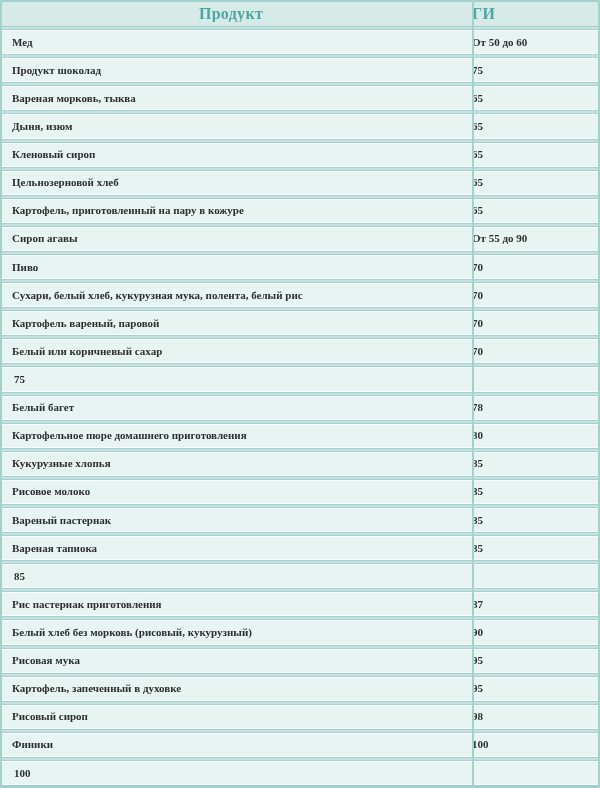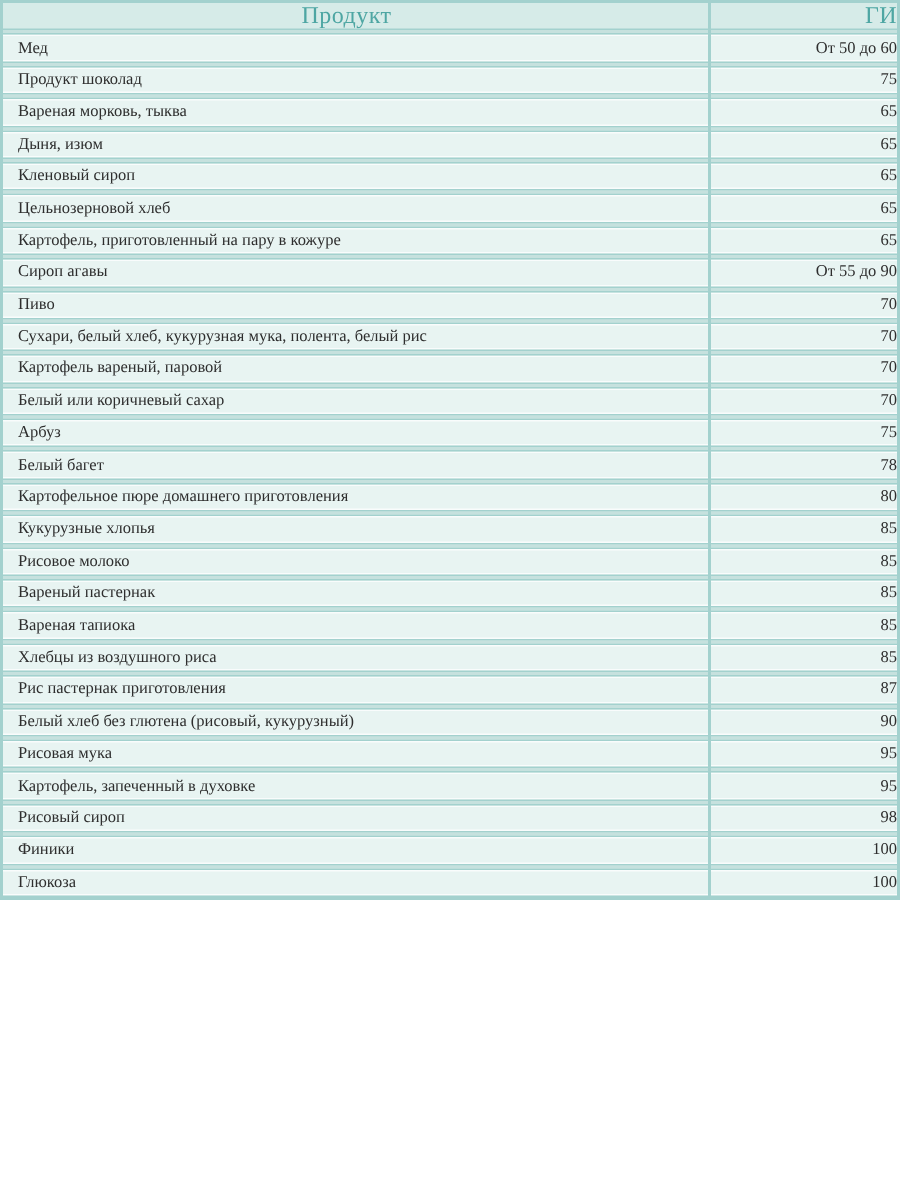--- a/index.html
+++ b/index.html
@@ -13,26 +13,27 @@
   html,body{margin:0;padding:0;background:#fff;}
   body{
     width:600px;height:788px;
     font-family:"Liberation Serif","DejaVu Serif",serif;
     color:var(--body-text);
     overflow:hidden;
   }
   .table-wrap{
     position:relative;
     box-sizing:border-box;
-    width:600px;height:600px;
+    width:600px;height:788px;
     border:2px solid var(--line);
     background:var(--gap-bg);
     display:flex;
     flex-direction:column;
     gap:2px;
+    font-weight:bold;
   }
   .row{
     flex:1 1 0;
     display:flex;
     align-items:center;
     background:var(--row-bg);
     border-top:1px solid var(--line);
     border-bottom:1px solid var(--line);
     box-shadow:inset 0 1px 0 rgba(255,255,255,.75), inset 0 -1px 0 rgba(255,255,255,.75);
     font-size:11px;
@@ -47,21 +48,21 @@
     letter-spacing:.3px;
   }
   .cell-product{
     flex:1 1 auto;
     padding:0 12px 0 10px;
     white-space:nowrap;
     overflow:hidden;
   }
   .cell-gi{
     flex:0 0 126px;
-    text-align:right;
+    text-align:left;
     white-space:nowrap;
     margin-left:12px;
   }
   .row.header .cell-product{text-align:center;padding:0;}
   .col-divider{
     position:absolute;
     top:0;bottom:0;
     left:470px;
     width:2px;
     background:var(--line);
@@ -121,21 +122,20 @@
   </div>
   <div class="row">
     <div class="cell-product">Картофель вареный, паровой</div>
     <div class="cell-gi">70</div>
   </div>
   <div class="row">
     <div class="cell-product">Белый или коричневый сахар</div>
     <div class="cell-gi">70</div>
   </div>
   <div class="row">
-    <div class="cell-product">Арбуз</div>
     <div class="cell-gi">75</div>
   </div>
   <div class="row">
     <div class="cell-product">Белый багет</div>
     <div class="cell-gi">78</div>
   </div>
   <div class="row">
     <div class="cell-product">Картофельное пюре домашнего приготовления</div>
     <div class="cell-gi">80</div>
   </div>
@@ -149,44 +149,42 @@
   </div>
   <div class="row">
     <div class="cell-product">Вареный пастернак</div>
     <div class="cell-gi">85</div>
   </div>
   <div class="row">
     <div class="cell-product">Вареная тапиока</div>
     <div class="cell-gi">85</div>
   </div>
   <div class="row">
-    <div class="cell-product">Хлебцы из воздушного риса</div>
     <div class="cell-gi">85</div>
   </div>
   <div class="row">
     <div class="cell-product">Рис пастернак приготовления</div>
     <div class="cell-gi">87</div>
   </div>
   <div class="row">
-    <div class="cell-product">Белый хлеб без глютена (рисовый, кукурузный)</div>
+    <div class="cell-product">Белый хлеб без морковь (рисовый, кукурузный)</div>
     <div class="cell-gi">90</div>
   </div>
   <div class="row">
     <div class="cell-product">Рисовая мука</div>
     <div class="cell-gi">95</div>
   </div>
   <div class="row">
     <div class="cell-product">Картофель, запеченный в духовке</div>
     <div class="cell-gi">95</div>
   </div>
   <div class="row">
     <div class="cell-product">Рисовый сироп</div>
     <div class="cell-gi">98</div>
   </div>
   <div class="row">
     <div class="cell-product">Финики</div>
     <div class="cell-gi">100</div>
   </div>
   <div class="row">
-    <div class="cell-product">Глюкоза</div>
     <div class="cell-gi">100</div>
   </div>
 </div>
 
 </body></html>

